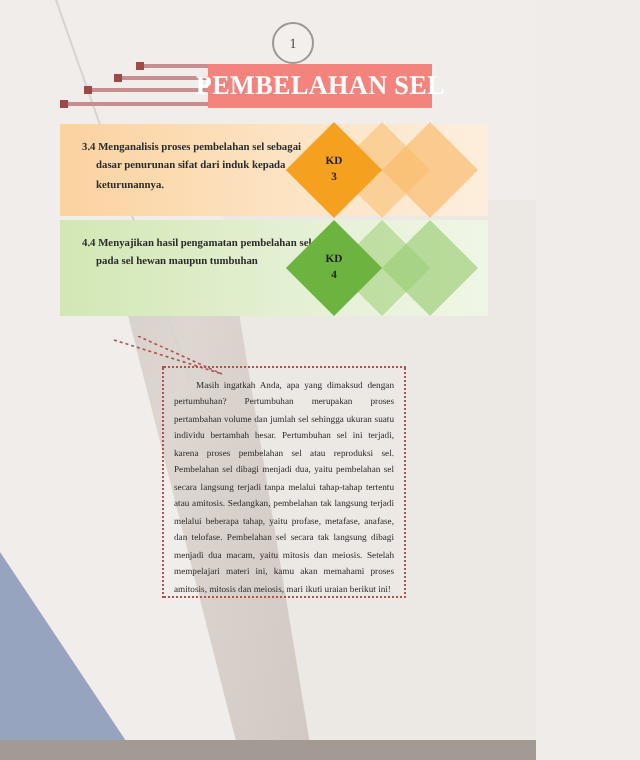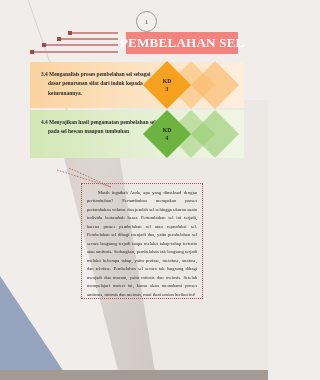--- a/index.html
+++ b/index.html
@@ -93,21 +93,21 @@
     justify-content: center;
     font-size: 7px;
     color: #4a4642;
     font-family: "Liberation Serif", serif;
     z-index: 9;
   }
 
   
   .title-bar {
     position: absolute;
-    left: 126px;
+    left: 104px;
     top: 32px;
     width: 112px;
     height: 22px;
     background: #f4837e;
     display: flex;
     align-items: center;
     justify-content: center;
     z-index: 8;
   }
   .title-text {

